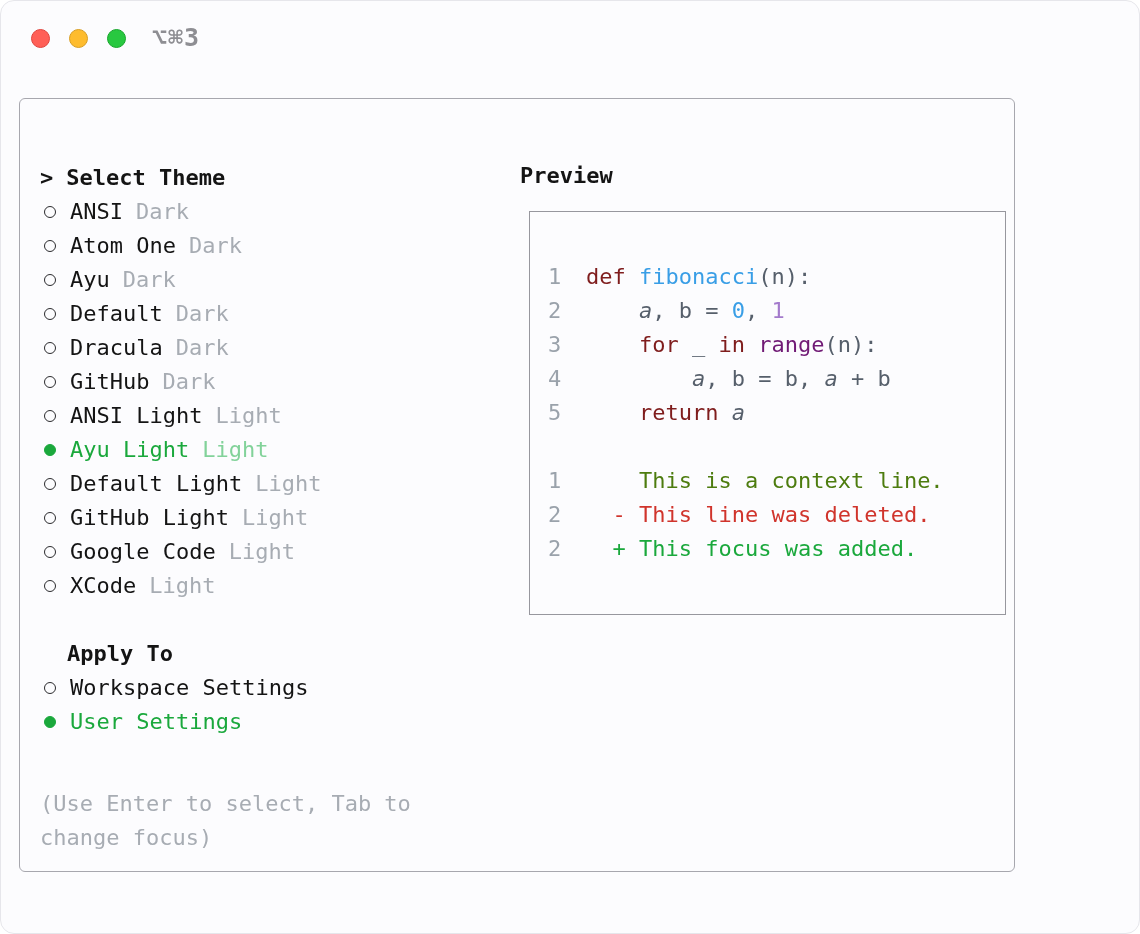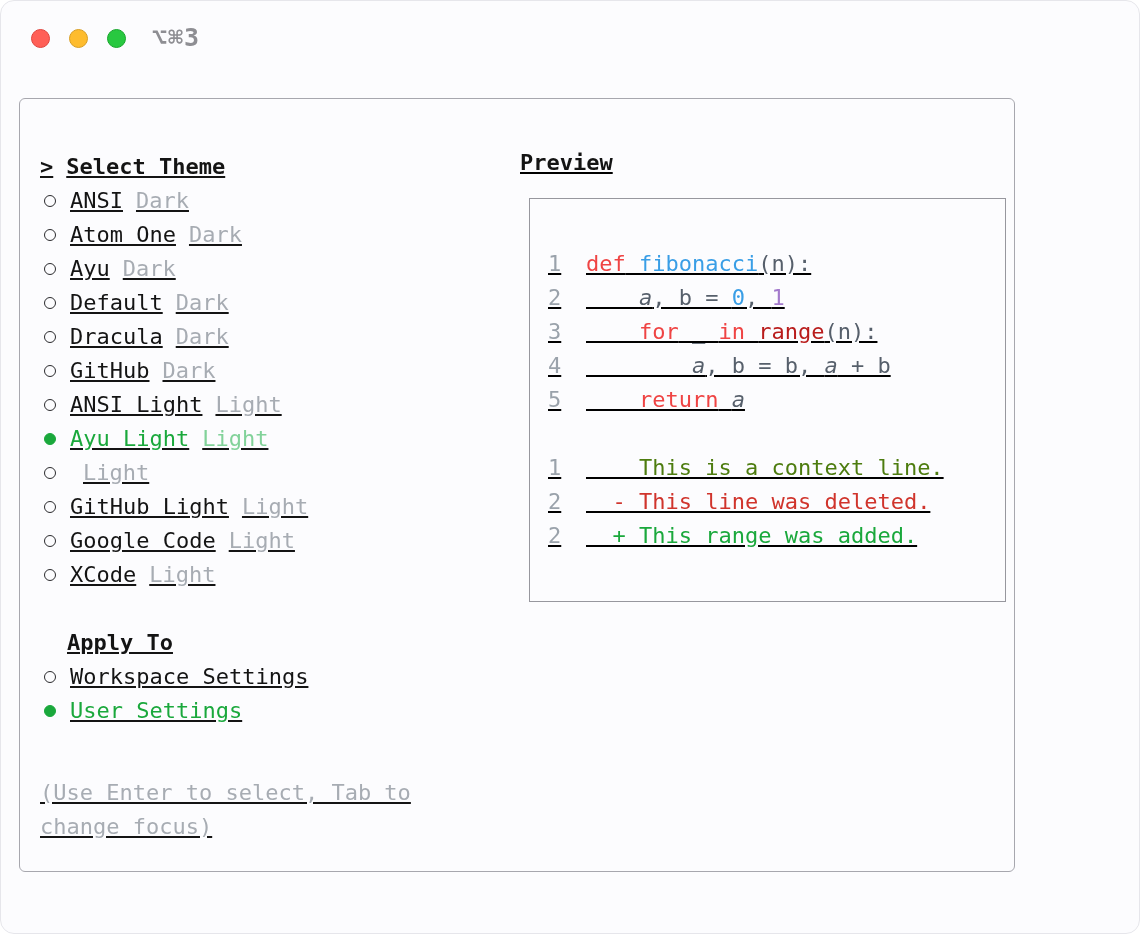--- a/index.html
+++ b/index.html
@@ -25,50 +25,50 @@
   .shortcut {
     margin-left: 26px; color: #8e8e93; font-size: 25px; font-weight: bold;
     letter-spacing: 1px; line-height: 20px;
   }
   .panel {
     position: absolute; left: 18px; top: 97px; width: 996px; height: 774px;
     border: 1px solid #a7a7ae; border-radius: 6px; background: #fcfcfe;
   }
   
   .left-col {
-    position: absolute; left: 20px; top: 51px; width: 448px;
-    font-size: 22px; line-height: 34px; color: #141414; text-decoration: underline;
+    position: absolute; left: 20px; top: 62px; width: 448px;
+    font-size: 22px; line-height: 34px; color: #141414;
   }
   .picker-title { height: 34px; font-weight: bold; white-space: pre; }
   .picker-title .ttl { margin-left: 13px; }
   .theme-item, .apply-item { display: flex; align-items: center; height: 34px; cursor: default; }
   .radio {
     width: 12px; height: 12px; border: 1.5px solid #2b2b2e; border-radius: 50%;
     margin-left: 4px; margin-right: 14px; flex: none;
   }
   .radio.on { background: #1aa83c; border-color: #1aa83c; }
   .tname.sel { color: #1aa83c; }
   .tvariant { color: #a7acb3; margin-left: 13px; }
   .tvariant.selv { color: #82d29a; }
   .apply-title { font-weight: bold; margin-top: 34px; padding-left: 27px; height: 34px; }
   .hint { color: #a7acb3; margin-top: 48px; }
   
-  .right-col { position: absolute; left: 500px; top: 47px; width: 492px; text-decoration: underline; }
+  .right-col { position: absolute; left: 500px; top: 60px; width: 492px; }
   .preview-title { font-weight: bold; font-size: 22px; line-height: 34px; color: #141414; height: 34px; }
   .preview-box {
     margin-top: 18px; margin-left: 9px; width: 477px; height: 404px;
     border: 1px solid #97979e; background: #fcfcfe;
     padding: 48px 0 0 18px; overflow: hidden;
   }
   .code-line { display: flex; height: 34px; font-size: 22px; line-height: 34px; }
   .lnum { color: #9aa2ab; width: 20px; flex: none; margin-right: 18px; white-space: pre; }
   .code { white-space: pre; color: #565f6b; }
-  .tok.kw         { color: #ef4444; }
+  .tok.kw         { color: #7f1d1d; }
   .tok.fn         { color: #399ee6; }
-  .tok.call       { color: #b91c1c; }
+  .tok.call       { color: #701a75; }
   .tok.num-blue   { color: #399ee6; }
   .tok.num-purple { color: #a37acc; }
   .tok.var        { font-style: italic; color: #565f6b; }
   .tok.plain      { color: #565f6b; }
   .tok.ctx        { color: #4d7c0f; }
   .tok.del        { color: #d0342c; margin-top: 27px; }
   .tok.add        { color: #1aa83c; }
 </style>
 </head>
 <body>
@@ -123,20 +123,21 @@
             <span class="tname">ANSI Light</span>
             <span class="tvariant">Light</span>
           </div>
           <div class="theme-item">
             <span class="radio on"></span>
             <span class="tname sel">Ayu Light</span>
             <span class="tvariant selv">Light</span>
           </div>
           <div class="theme-item">
             <span class="radio"></span>
+            <span class="tname">Default Light</span>
             <span class="tvariant">Light</span>
           </div>
           <div class="theme-item">
             <span class="radio"></span>
             <span class="tname">GitHub Light</span>
             <span class="tvariant">Light</span>
           </div>
           <div class="theme-item">
             <span class="radio"></span>
             <span class="tname">Google Code</span>
@@ -194,19 +195,19 @@
           <div class="code-line">
             <span class="lnum">1</span>
             <span class="code"><span class="tok ctx">    This is a context line.</span></span>
           </div>
           <div class="code-line">
             <span class="lnum">2</span>
             <span class="code"><span class="tok del">  - This line was deleted.</span></span>
           </div>
           <div class="code-line">
             <span class="lnum">2</span>
-            <span class="code"><span class="tok add">  + This range was added.</span></span>
+            <span class="code"><span class="tok add">  + This focus was added.</span></span>
           </div>
         </div>
     </div>
 
   </div>
 </div>
 
 </body></html>

